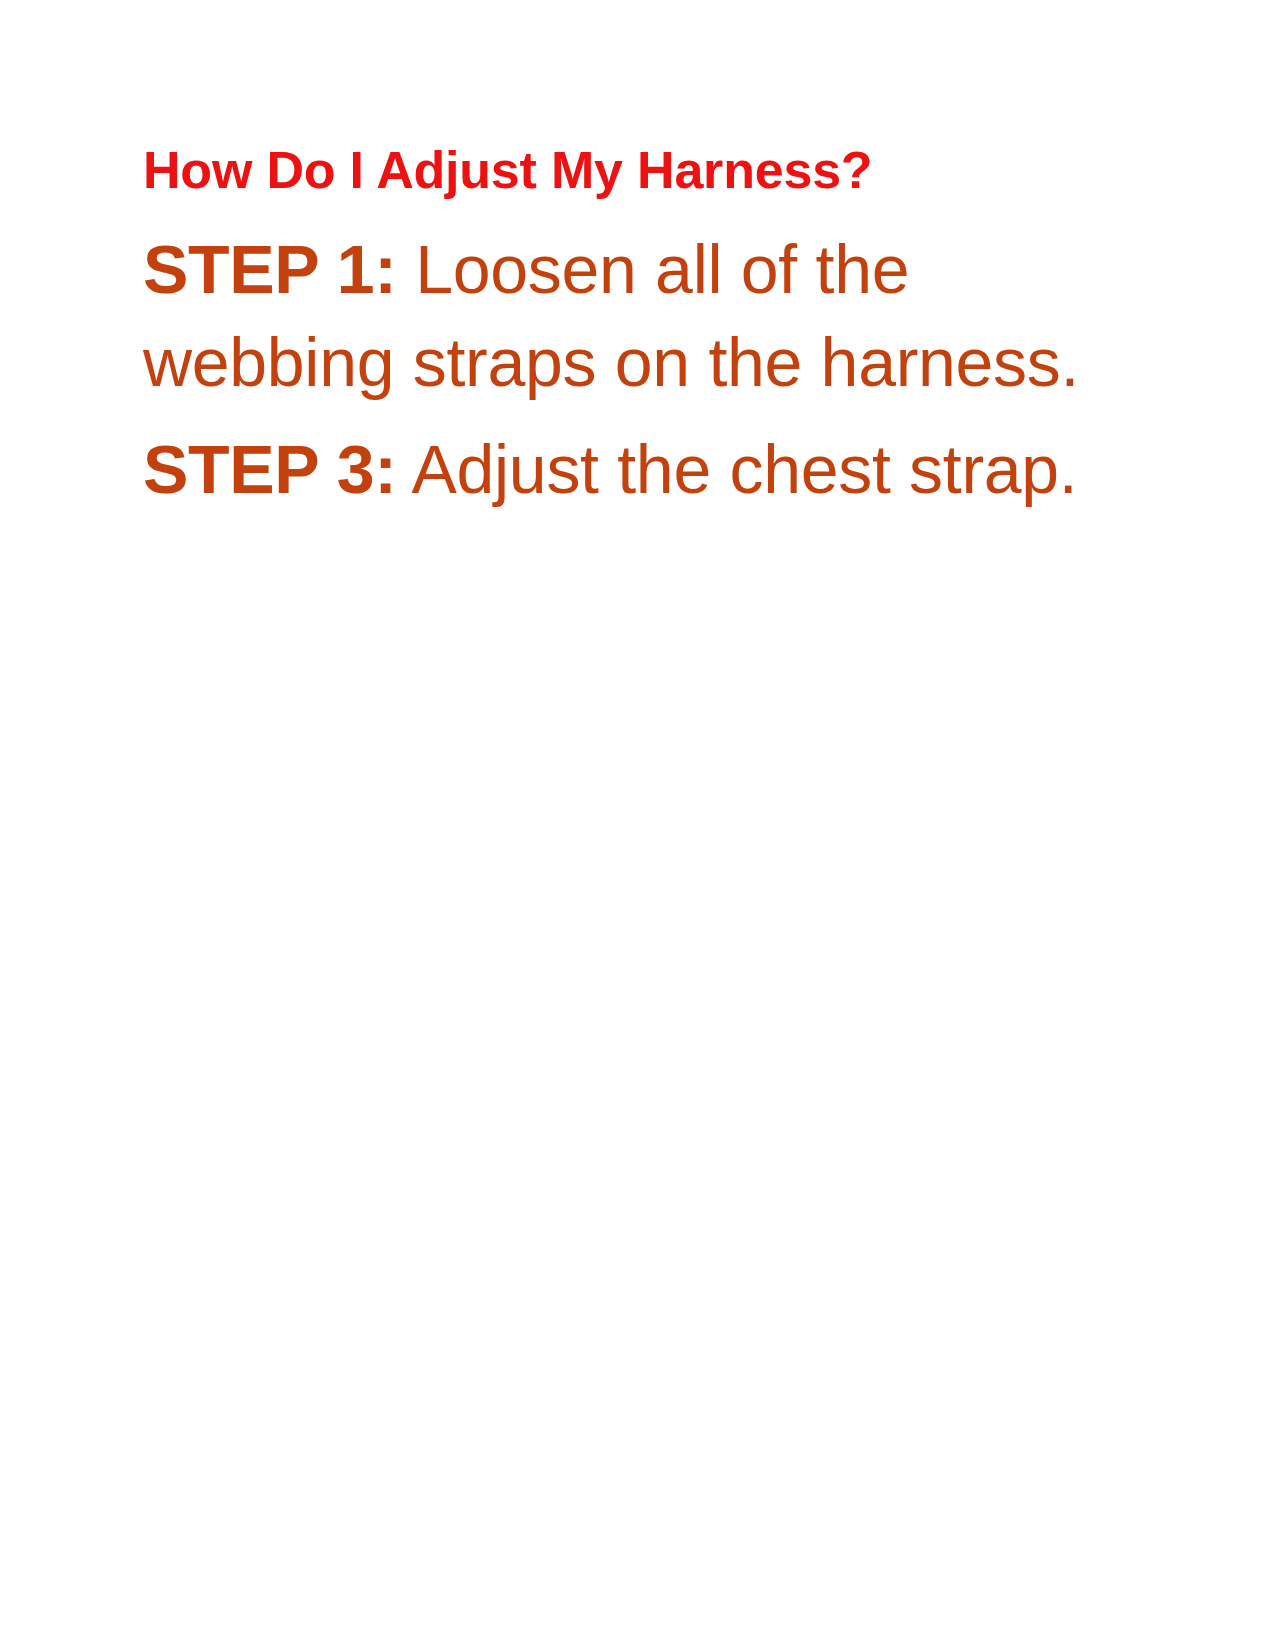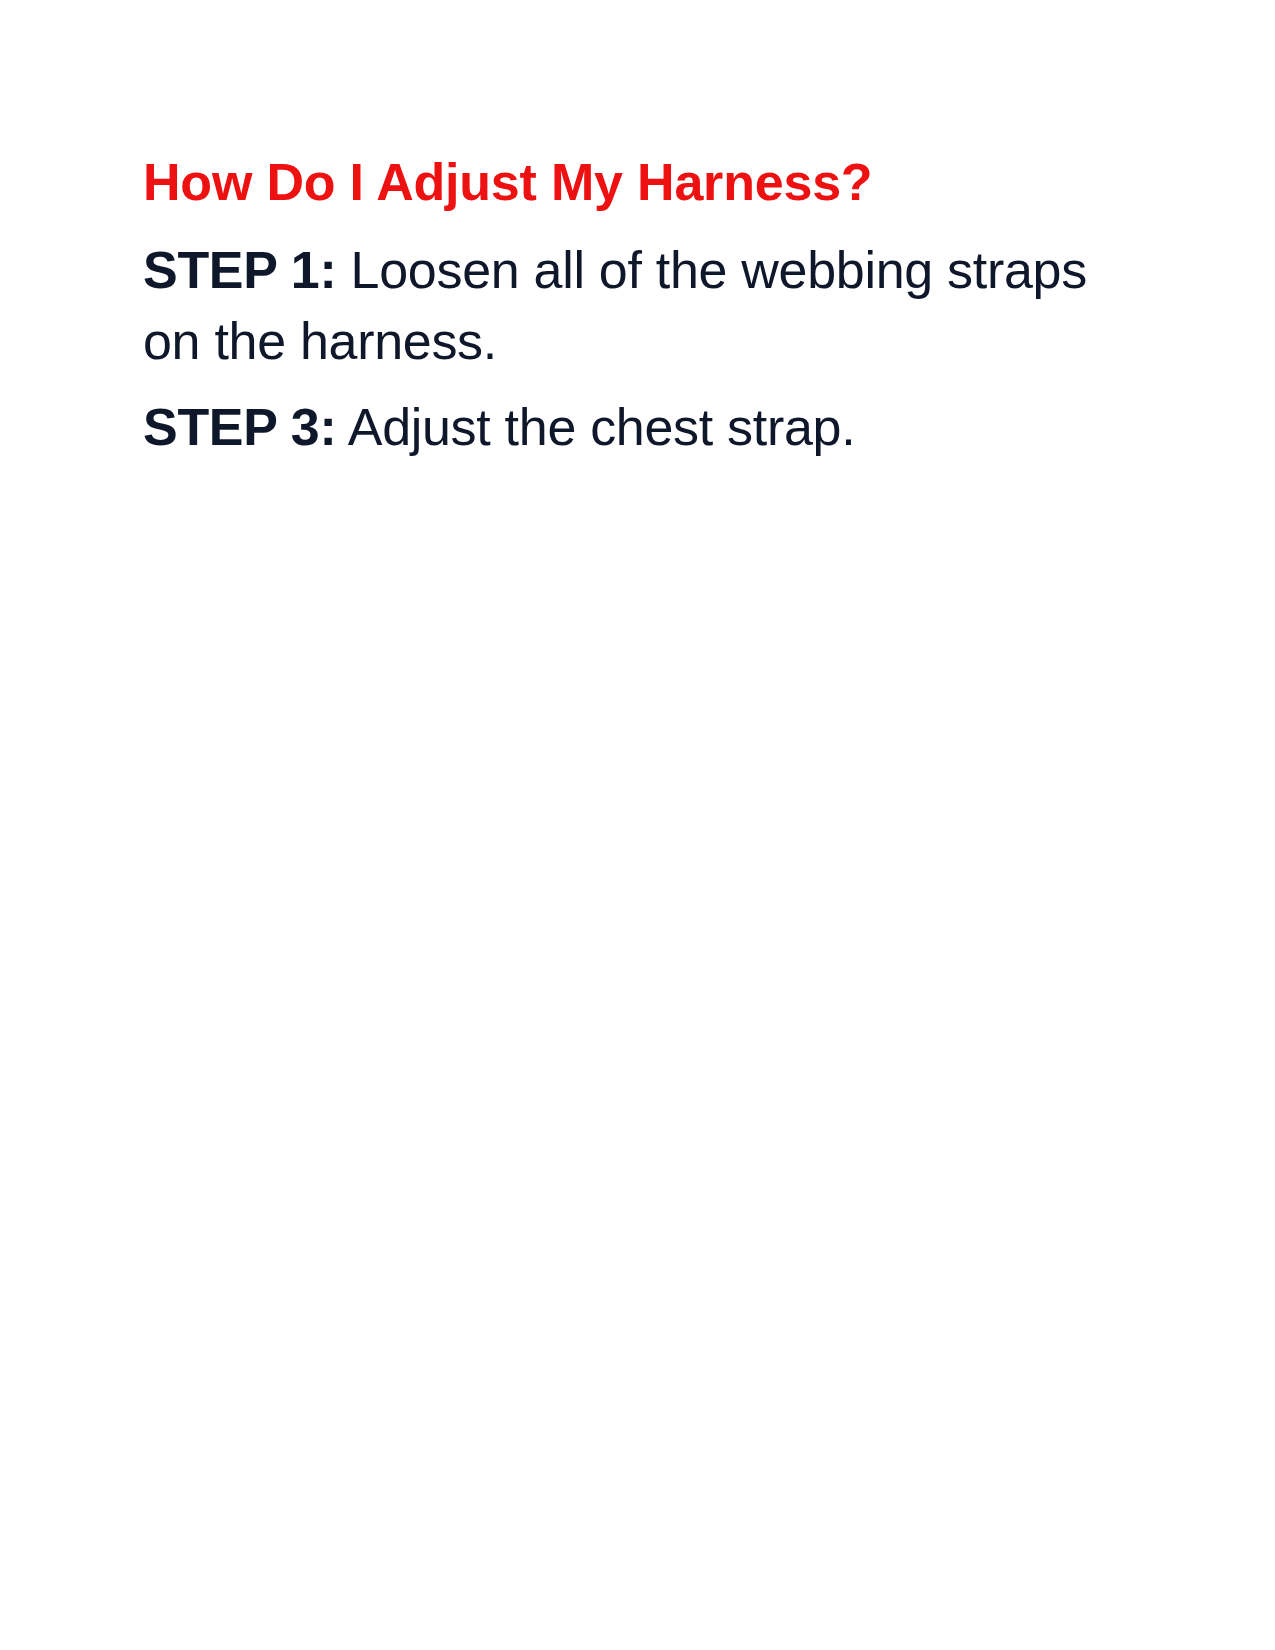--- a/index.html
+++ b/index.html
@@ -24,34 +24,34 @@
     position: absolute;
     left: 143px;
     top: 140px;
     width: 980px;
   }
   .doc-title {
     color: #ee1111;
     font-size: 52px;
     font-weight: bold;
     line-height: 1.18;
-    margin: 12px 0 22px 0;
+    margin: 0 0 22px 0;
     letter-spacing: -0.2px;
   }
   .steps {
     margin: 0;
     padding: 0;
     list-style: none;
   }
   .step {
-    font-size: 52px;
+    font-size: 68px;
     line-height: 1.36;
     margin: 15px 0 2px 0;
     font-weight: normal;
-    color: #0f172a;
+    color: #c2410c;
     letter-spacing: -0.3px;
   }
   .step .lbl {
     font-weight: bold;
   }
 </style>
 </head>
 <body>
 
 <div class="page">

